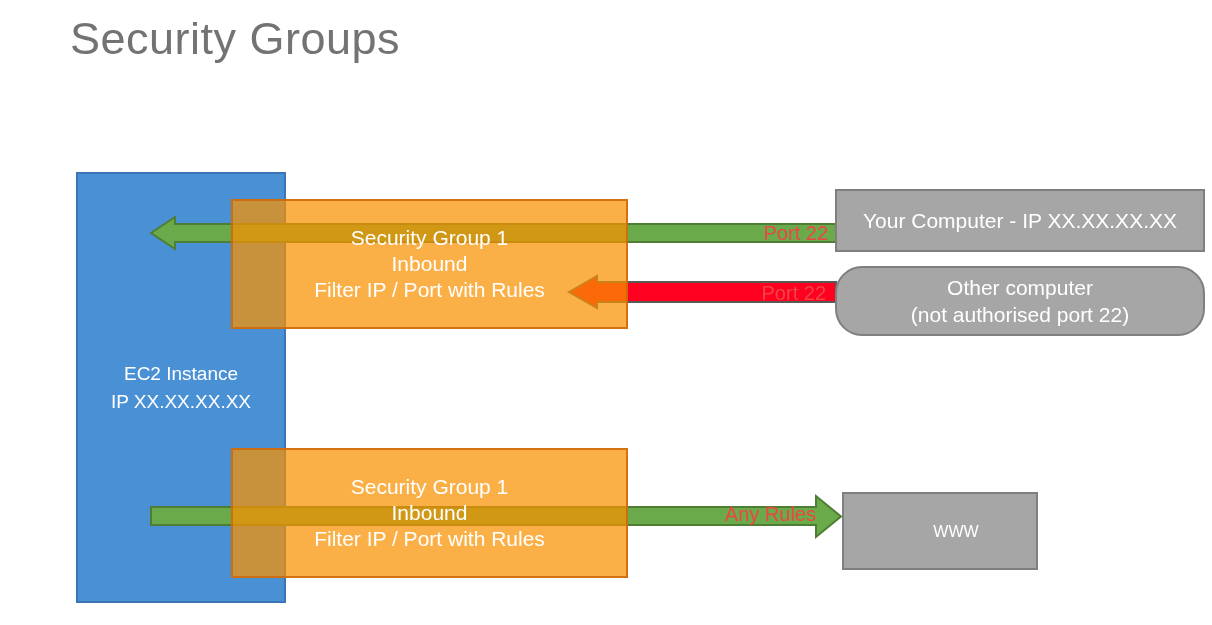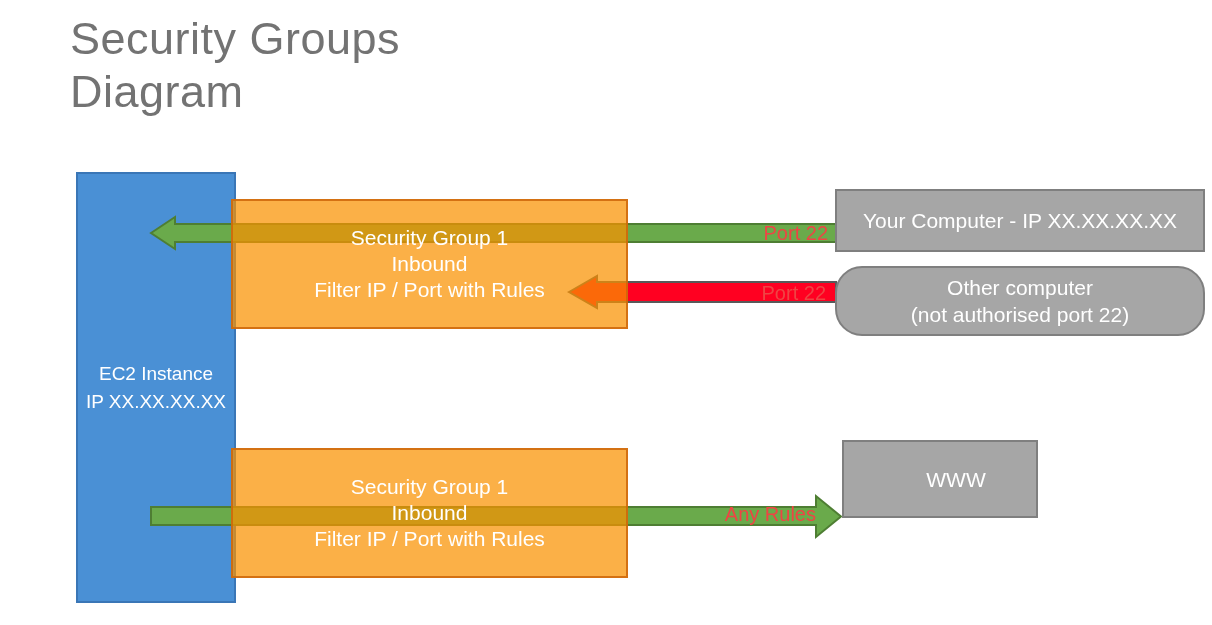--- a/index.html
+++ b/index.html
@@ -32,21 +32,21 @@
     position: absolute;
     box-sizing: border-box;
     display: flex;
     flex-direction: column;
     justify-content: center;
     text-align: center;
     color: #ffffff;
   }
   
   .box.ec2 {
-    left: 76px; top: 172px; width: 160px; height: 431px;
+    left: 76px; top: 172px; width: 210px; height: 431px;
     background: #4a90d5;
     border: 2px solid #3a76b6;
     font-size: 19px;
     line-height: 28px;
     z-index: 1;
   }
   
   .box.sg {
     left: 231px; width: 397px; height: 130px;
     background: rgba(249, 145, 0, 0.72);
@@ -58,21 +58,21 @@
   .box.sg-inbound  { top: 199px; }
   .box.sg-outbound { top: 448px; }
   
   .box.gray {
     background: #a6a6a6;
     border: 2px solid #7f7f7f;
     z-index: 3;
   }
   .box.your-computer  { left: 835px; top: 189px; width: 370px; height: 63px; font-size: 21px; line-height: 27px; }
   .box.other-computer { left: 835px; top: 266px; width: 370px; height: 70px; font-size: 21px; line-height: 27px; border-radius: 27px; }
-  .box.www            { left: 842px; top: 440px; width: 196px; height: 78px; font-size: 21px; line-height: 27px; padding-left: 32px; }
+  .box.www            { left: 842px; top: 492px; width: 196px; height: 78px; font-size: 16px; line-height: 27px; padding-left: 32px; }
   
   .arrows {
     position: absolute;
     left: 0; top: 0;
     width: 1212px;
     height: 625px;
     z-index: 2;
     pointer-events: none;
   }
   
@@ -89,21 +89,20 @@
   .port-label.inbound-blocked { left: 726px; top: 282px; width: 100px; }
   .port-label.outbound        { left: 716px; top: 503px; width: 100px; }
 </style>
 </head>
 <body>
 
 <div class="canvas">
 
   <div class="title">
     <div>Security Groups</div>
-    <div>Diagram</div>
   </div>
 
   <div class="box ec2">
     <div>EC2 Instance</div>
     <div>IP XX.XX.XX.XX</div>
   </div>
 
   <svg class="arrows" viewBox="0 0 1212 625" xmlns="http://www.w3.org/2000/svg">
     <path stroke-width="2" d="M151 233 L175 217 L175 224 L836 224 L836 242 L175 242 L175 249 Z" fill="#6AAA4B" stroke="#4E7E33"></path>
     <path stroke-width="2" d="M569 292 L597 276 L597 282 L836 282 L836 302 L597 302 L597 308 Z" fill="#FF0021" stroke="#595959"></path>

